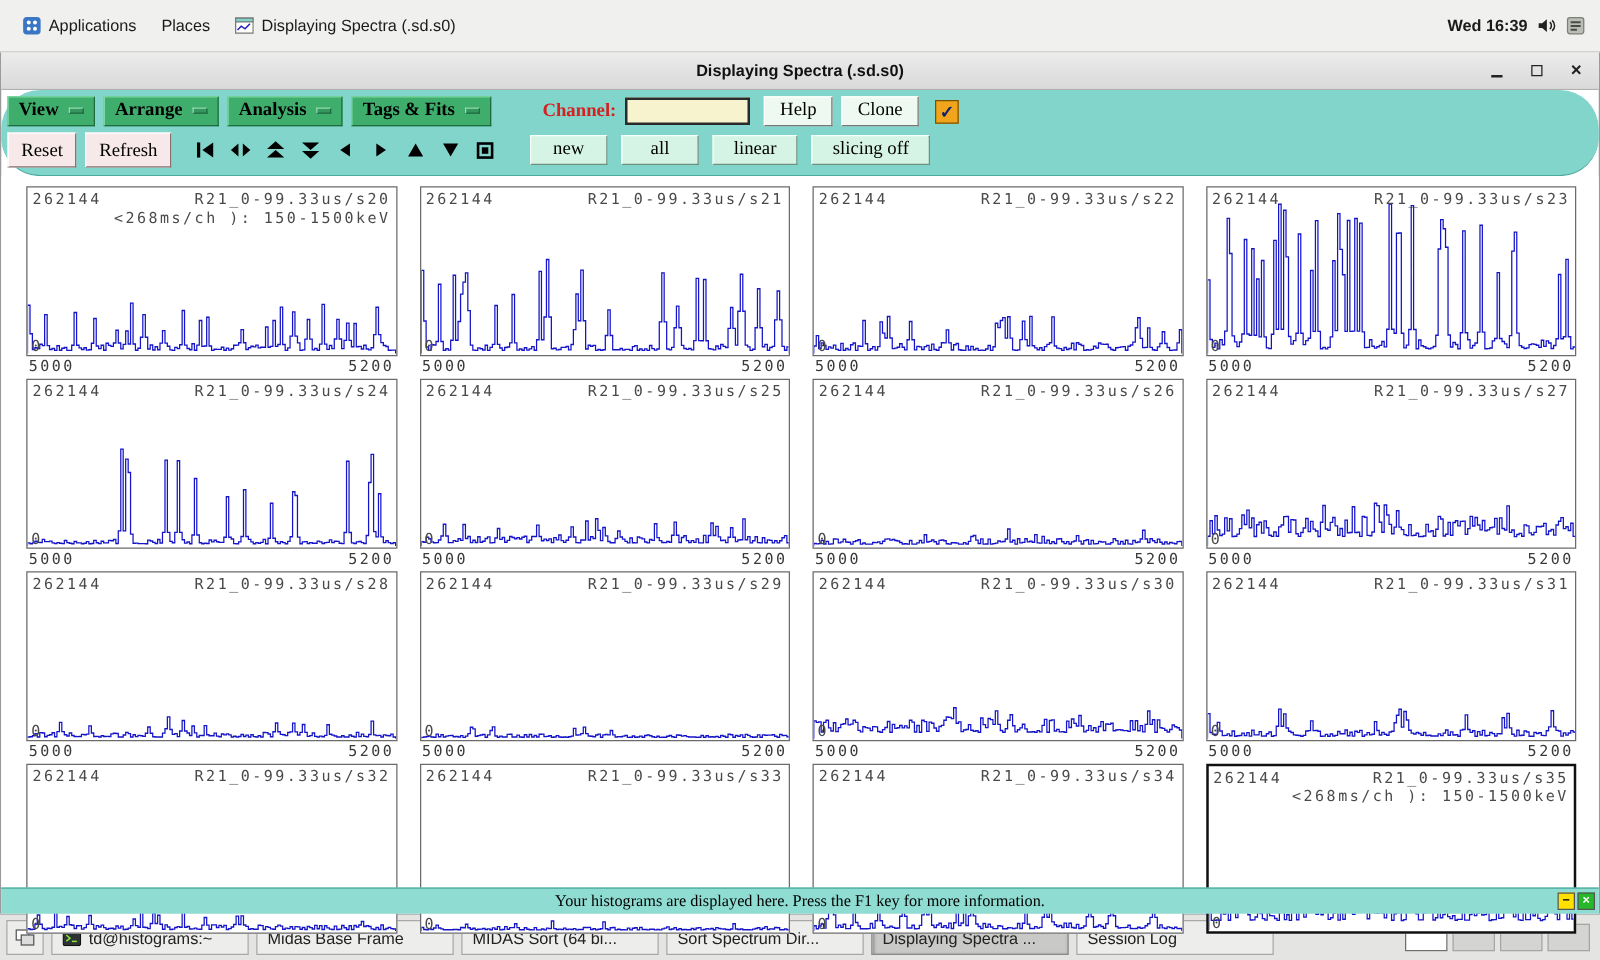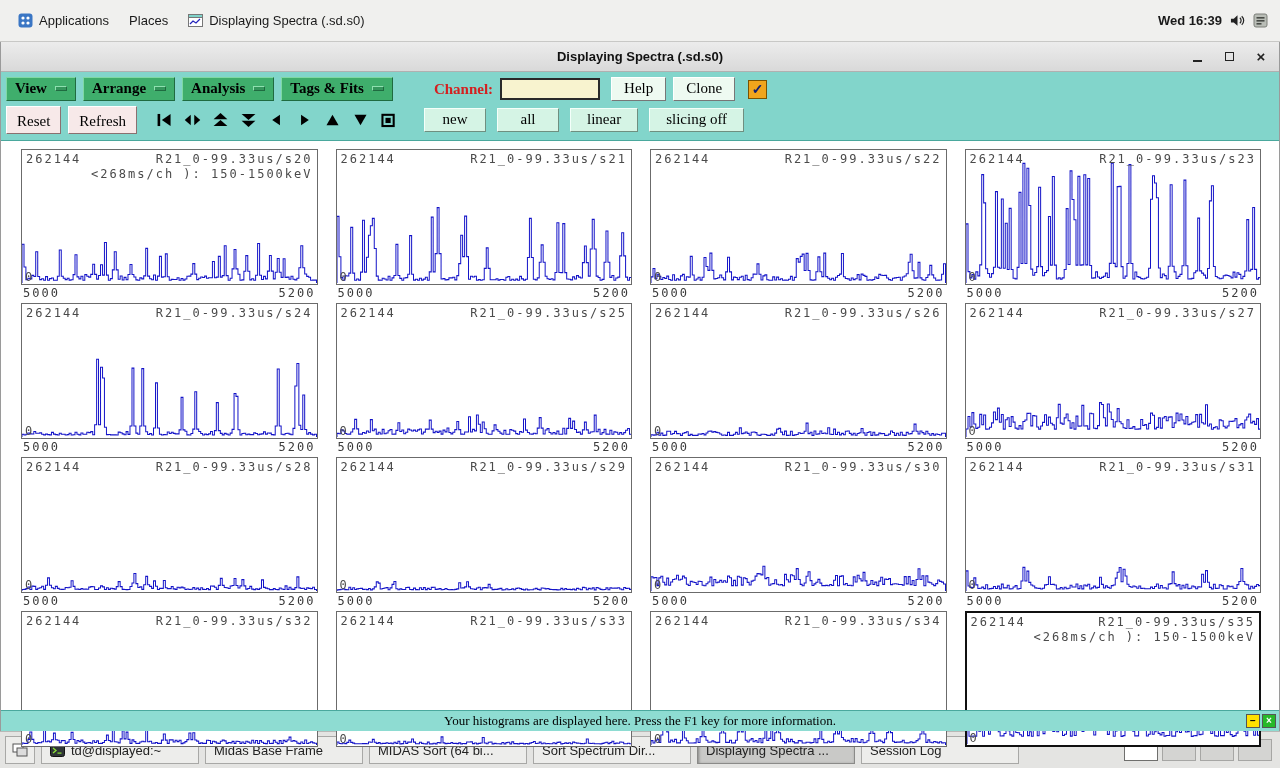--- a/index.html
+++ b/index.html
@@ -32,21 +32,21 @@
     display:flex; align-items:center; position:relative; flex:0 0 auto;
   }
   .title { flex:1; text-align:center; font-weight:bold; font-size:13px; color:#111; }
   .winbtns { position:absolute; right:10px; top:0; height:100%; display:flex; align-items:center; gap:16px; }
   .wbtn { background:none; border:none; padding:0; width:16px; height:16px; display:flex; align-items:center; justify-content:center; color:#222; }
   .glyph-min { width:9px; height:2px; background:#222; margin-top:8px; }
   .glyph-max { width:9px; height:9px; border:1.5px solid #222; }
   .glyph-close { font-size:15px; line-height:14px; font-weight:bold; }
 
   
-  .toolbar { background:#82d5cb; padding:5px 5px 6px 5px; flex:0 0 auto; border-bottom:1px solid #4aa89d; }
+  .toolbar { background:#82d5cb; padding:5px 5px 6px 5px; flex:0 0 auto; border-bottom:1px solid #4aa89d;border-radius:31px; }
   .trow { display:flex; align-items:center; gap:7px; }
   .trow + .trow { margin-top:5px; }
 
   .menubtn {
     background:#3fae6c; border:1px solid #1f6b40;
     border-top-color:#7fd8a4; border-left-color:#7fd8a4;
     color:#000; font-family:"Liberation Serif", serif; font-weight:bold; font-size:15px;
     padding:2px 8px 3px 8px; display:flex; align-items:center; gap:8px;
   }
   .opt { width:12px; height:5px; background:#35975d; border:1px solid #1f6b40; border-top-color:#8fe0b0; border-left-color:#8fe0b0; }
@@ -533,21 +533,21 @@
   </button>
   <span style="display:flex;gap:6px;">
       <button class="taskbtn">
         <span class="ticon">
           <svg viewBox="0 0 15 13">
             <rect x="0.5" y="0.5" width="14" height="12" rx="2" fill="#2e3436" stroke="#111"></rect>
             <path d="M3 4l3 2.5L3 9" stroke="#8ae234" stroke-width="1.3" fill="none"></path>
             <rect x="7.5" y="8.5" width="4" height="1.2" fill="#8ae234"></rect>
           </svg>
         </span>
-        <span class="tlabel">td@displayed:~</span>
+        <span class="tlabel">td@histograms:~</span>
       </button>
       <button class="taskbtn">
         <span class="tlabel">Midas Base Frame</span>
       </button>
       <button class="taskbtn">
         <span class="tlabel">MIDAS Sort (64 bi...</span>
       </button>
       <button class="taskbtn">
         <span class="tlabel">Sort Spectrum Dir...</span>
       </button>

